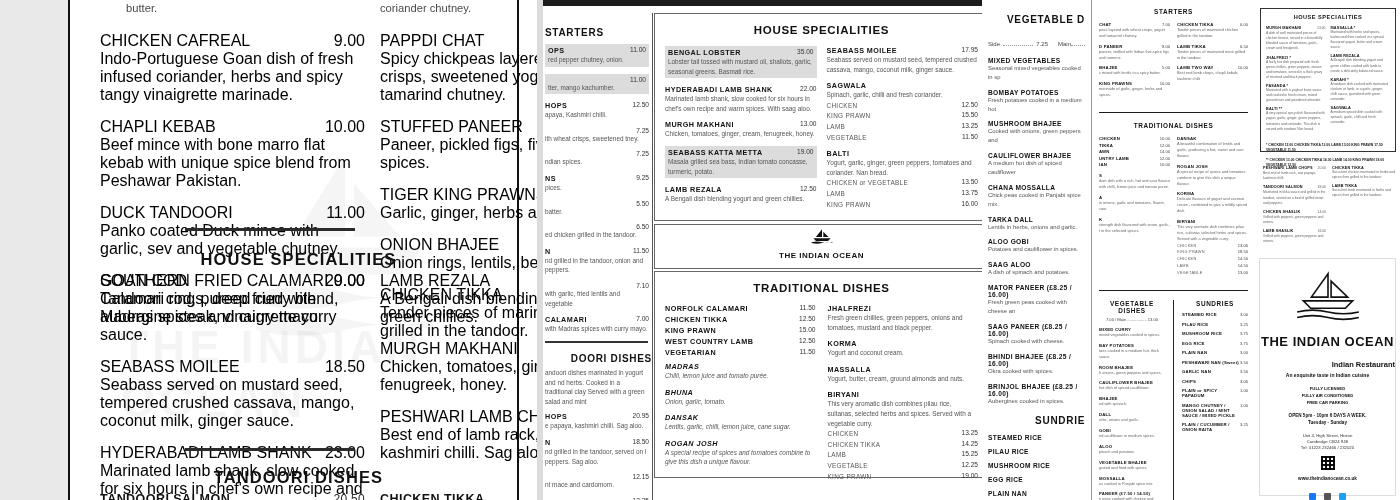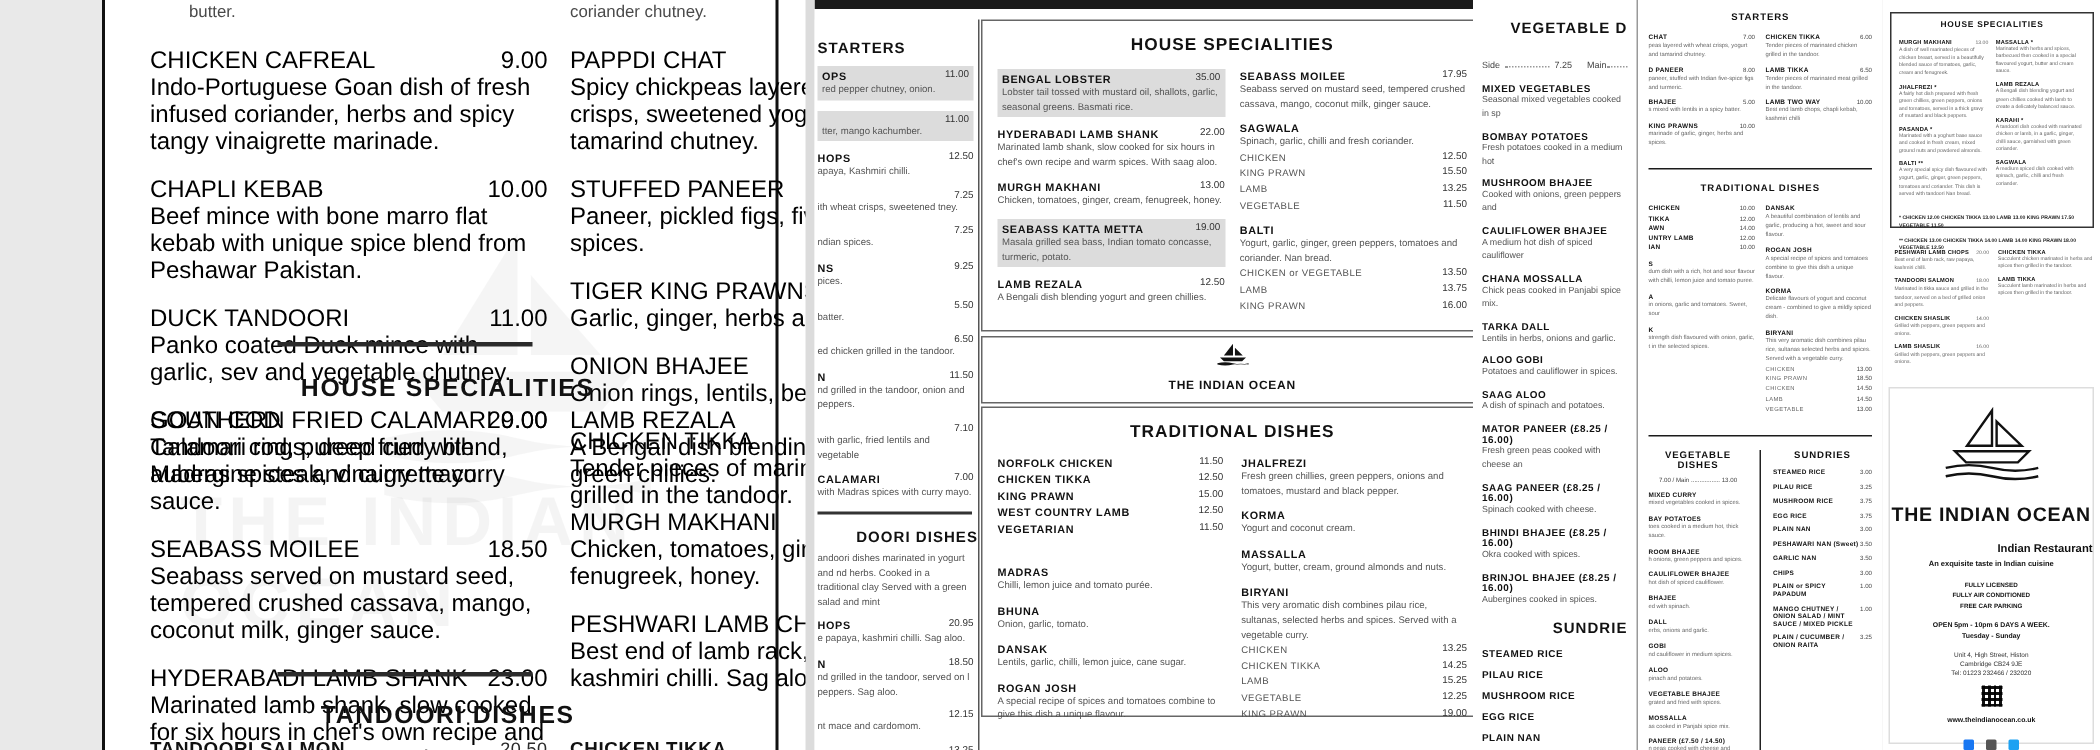--- a/index.html
+++ b/index.html
@@ -464,41 +464,41 @@
         <div class="brand-word" style="font-size:8px;margin-top:1px;">THE INDIAN OCEAN</div>
       </div>
     </div>
 
     <div class="sheetD">
       <div class="m-hdr" style="padding:10px 0 10px 0;">TRADITIONAL DISHES</div>
       <div style="display:flex;gap:12px;padding:0 10px;">
         <div style="flex:1;">
           <div id="p2TL0">
               <div class="mrow" style="margin-bottom:2px;">
-                <span class="m-nm">NORFOLK CHICKEN</span>
+                <span class="m-nm">NORFOLK CALAMARI</span>
                 <span class="m-pr">11.50</span>
               </div>
               <div class="mrow" style="margin-bottom:2px;">
                 <span class="m-nm">CHICKEN TIKKA</span>
                 <span class="m-pr">12.50</span>
               </div>
               <div class="mrow" style="margin-bottom:2px;">
                 <span class="m-nm">KING PRAWN</span>
                 <span class="m-pr">15.00</span>
               </div>
               <div class="mrow" style="margin-bottom:2px;">
                 <span class="m-nm">WEST COUNTRY LAMB</span>
                 <span class="m-pr">12.50</span>
               </div>
               <div class="mrow" style="margin-bottom:2px;">
                 <span class="m-nm">VEGETARIAN</span>
                 <span class="m-pr">11.50</span>
               </div>
             </div>
-          <div id="p2TL" style="margin-top:20px;">
+          <div id="p2TL" style="margin-top:5px;font-style:italic;">
               <div class="" style="margin-bottom:7px;">
                 <div class="mrow">
                   <span class="m-nm">MADRAS</span>
                 </div>
                 <div class="m-ds">Chilli, lemon juice and tomato purée.</div>
               </div>
               <div class="" style="margin-bottom:7px;">
                 <div class="mrow">
                   <span class="m-nm">BHUNA</span>
                 </div>

